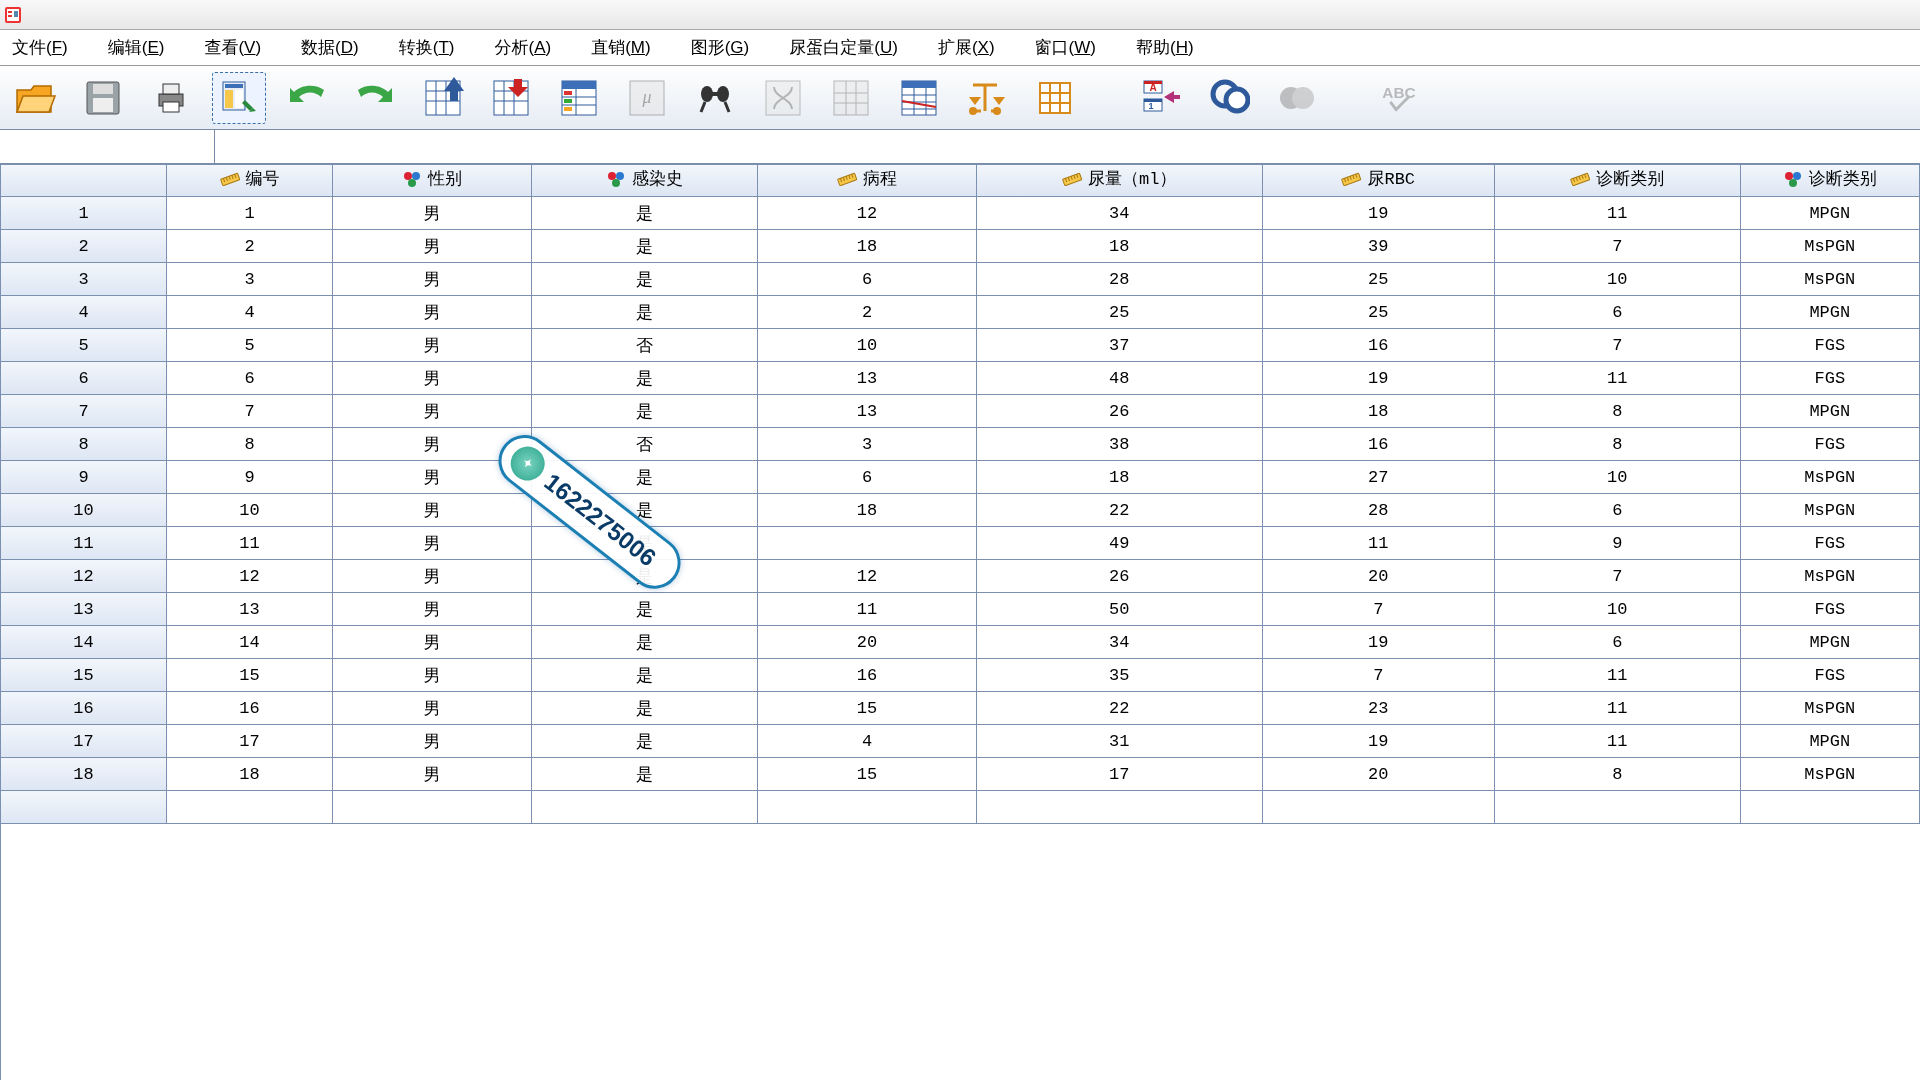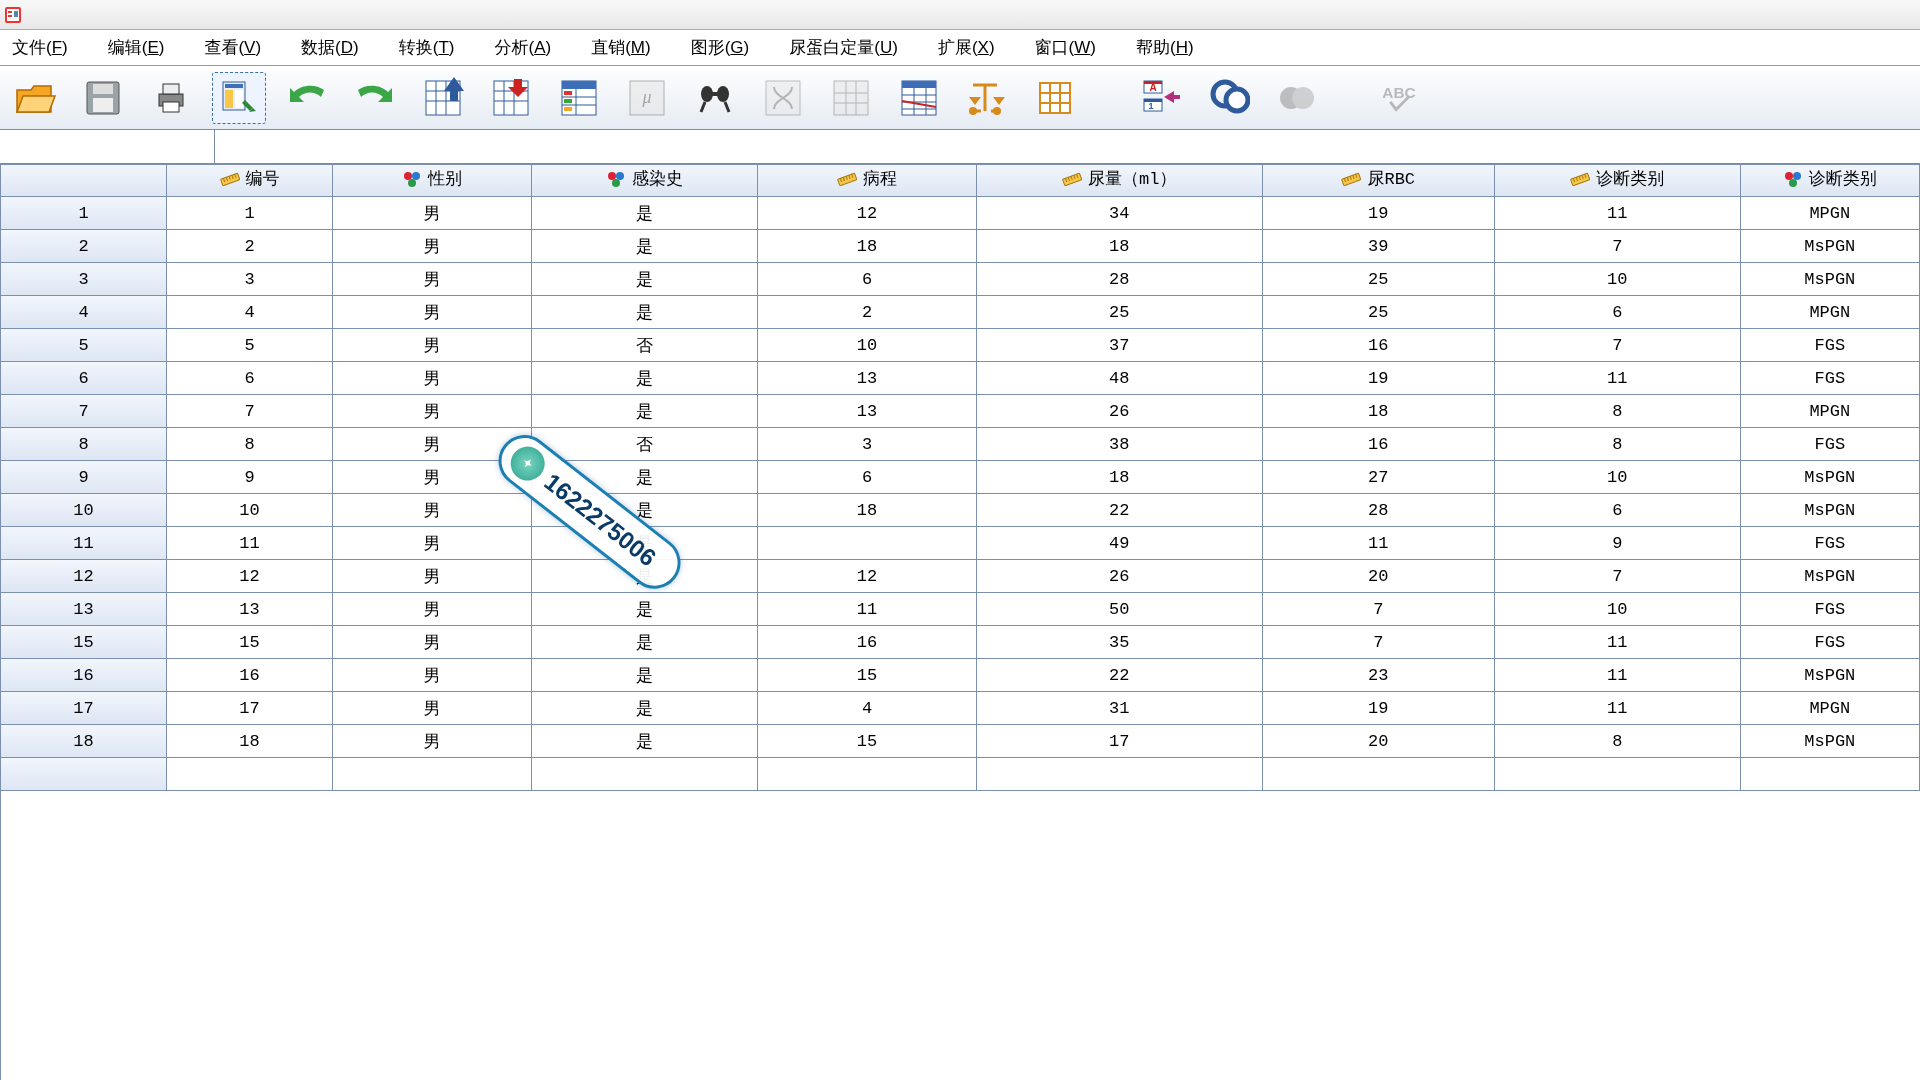--- a/index.html
+++ b/index.html
@@ -624,20 +624,31 @@
           <td>13</td>
           <td>男</td>
           <td>是</td>
           <td>11</td>
           <td>50</td>
           <td>7</td>
           <td>10</td>
           <td>FGS</td>
         </tr>
         <tr>
+          <td class="rowhdr">14</td>
+          <td>14</td>
+          <td>男</td>
+          <td>是</td>
+          <td>20</td>
+          <td>34</td>
+          <td>19</td>
+          <td>6</td>
+          <td>MPGN</td>
+        </tr>
+        <tr>
           <td class="rowhdr">15</td>
           <td>15</td>
           <td>男</td>
           <td>是</td>
           <td>16</td>
           <td>35</td>
           <td>7</td>
           <td>11</td>
           <td>FGS</td>
         </tr>

